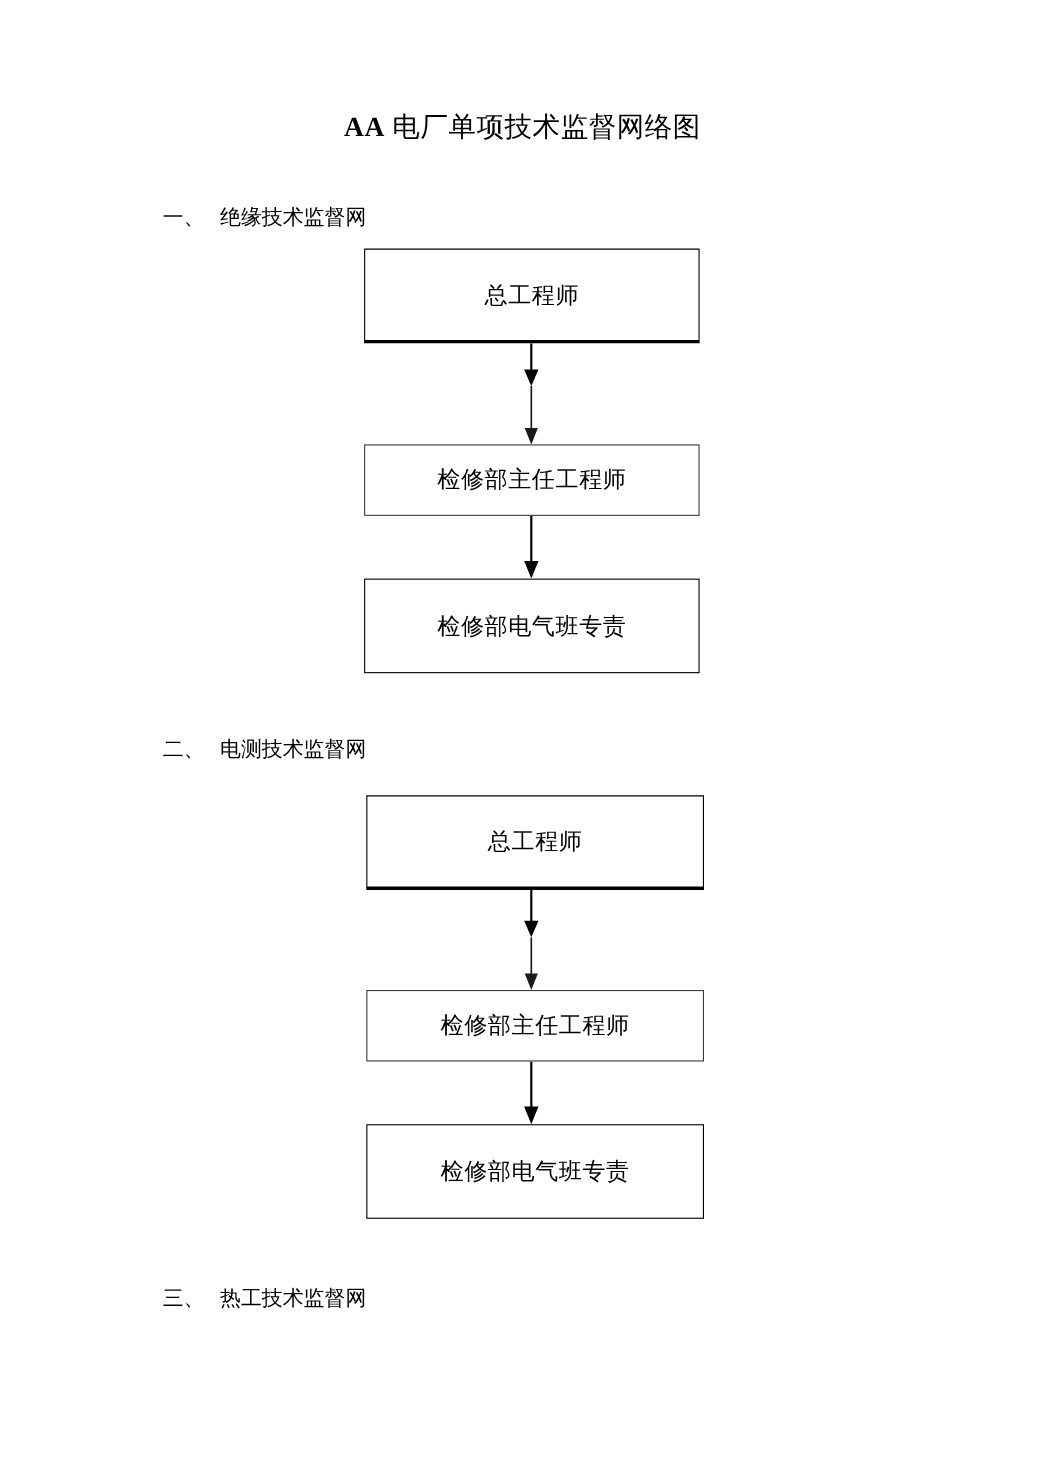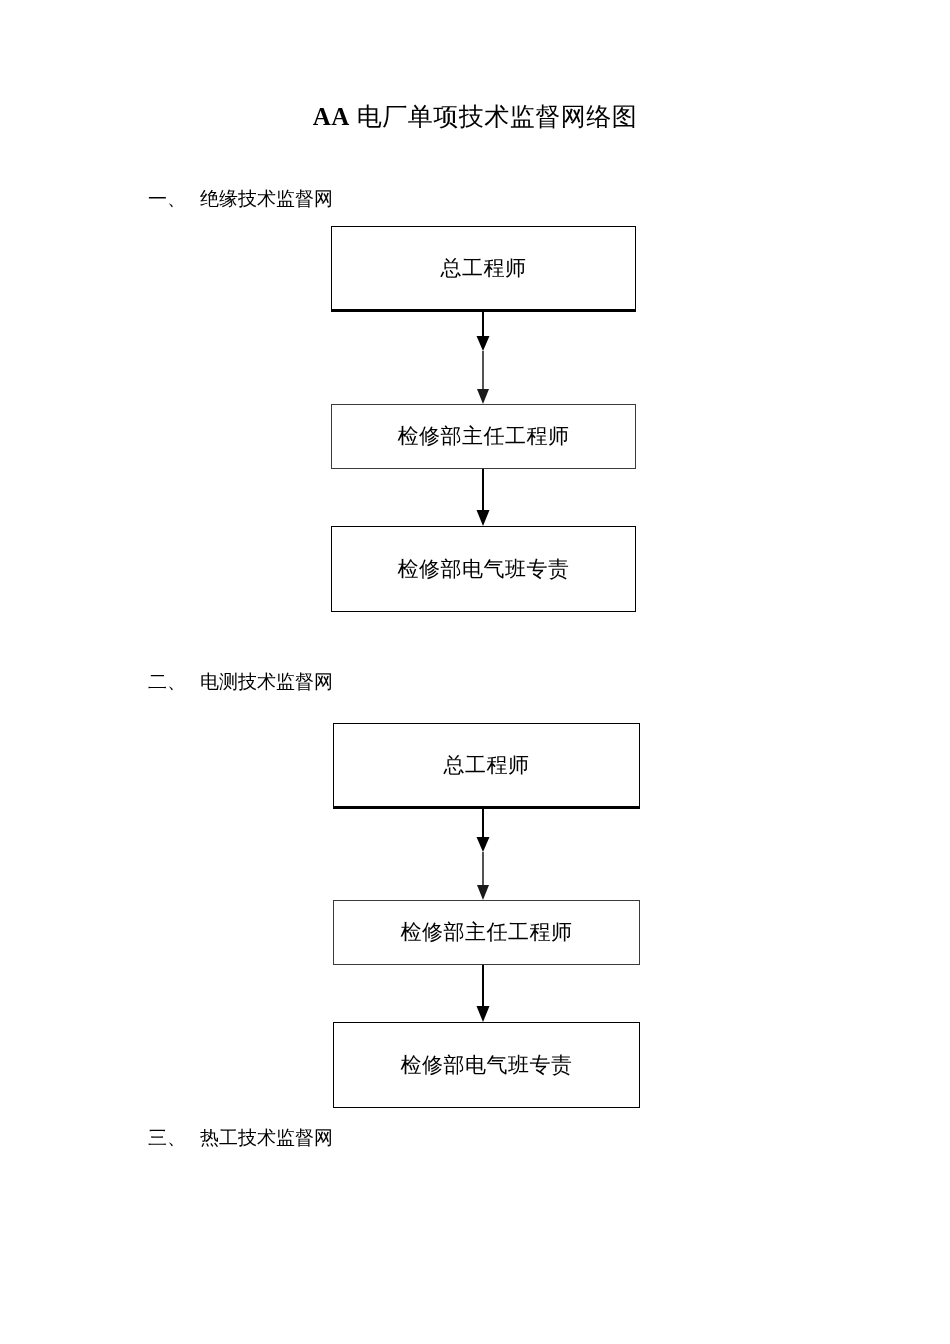--- a/index.html
+++ b/index.html
@@ -49,21 +49,21 @@
     font-size: 19px;
     line-height: 26px;
     white-space: nowrap;
   }
   .section-heading .num {
     display: inline-block;
     width: 52px;
   }
   #heading-1 { top: 186px; }
   #heading-2 { top: 669px; }
-  #heading-3 { top: 1125px; }
+  #heading-3 { top: 1168px; }
 
   
   .flow {
     position: absolute;
   }
   #flow-1 { left: 331px; top: 226px; width: 305px; }
   #flow-2 { left: 333px; top: 723px; width: 307px; }
 
   .flow-node {
     box-sizing: border-box;

